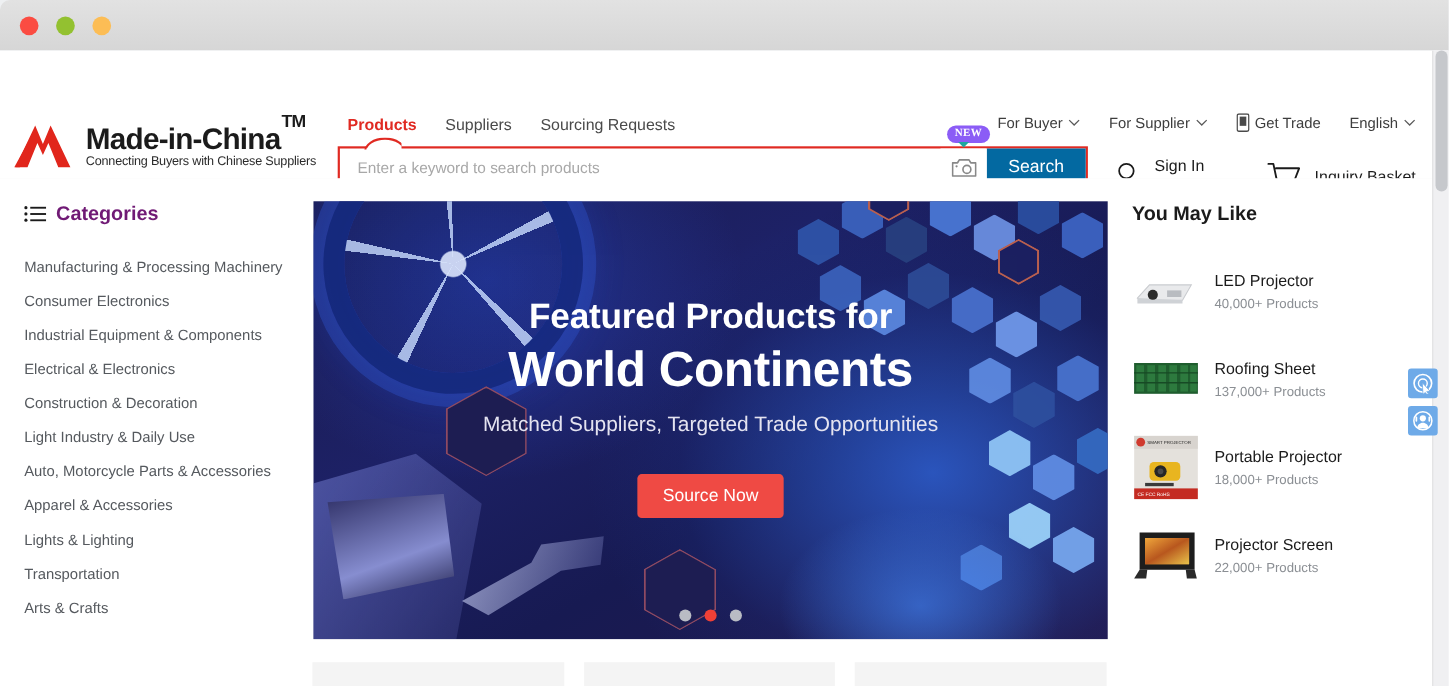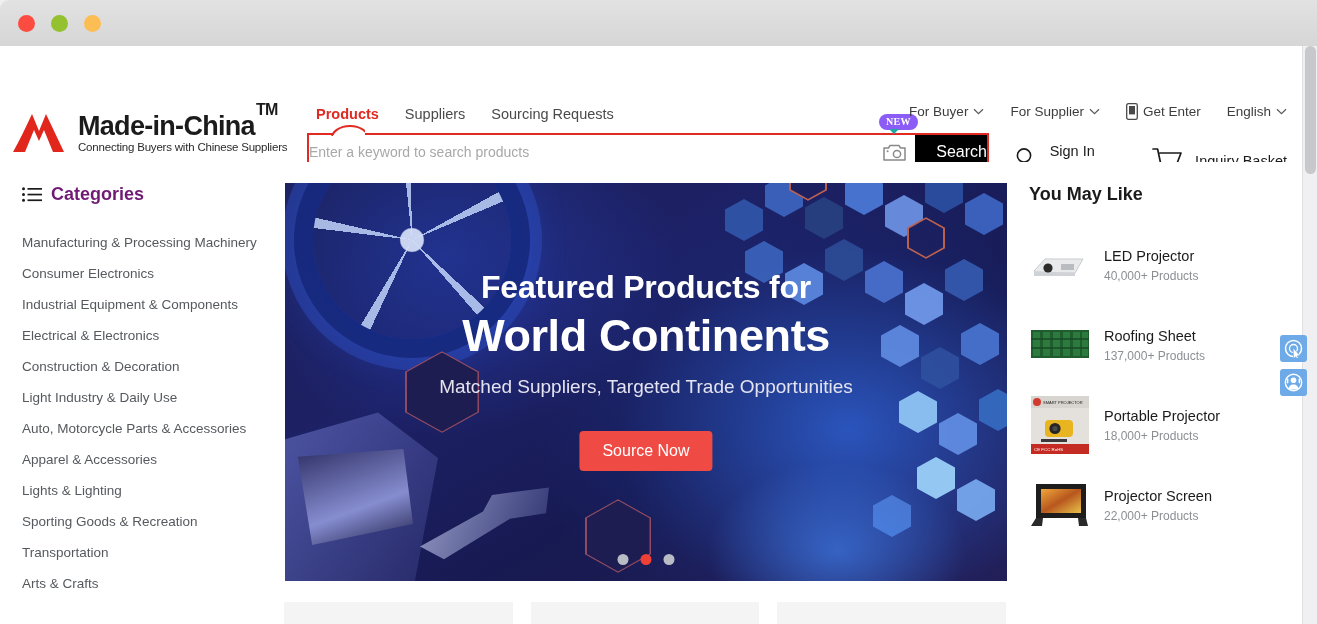--- a/index.html
+++ b/index.html
@@ -78,42 +78,42 @@
     content: ""; position: absolute; left: 0; top: 0;
     width: 34px; height: 22px; border: 2px solid #e02a22;
     border-radius: 50%; background: #fff;
   }
   .search-notch::after {
     content: ""; position: absolute; left: 2px; top: 10px;
     width: 30px; height: 6px; background: #fff;
   }
   .search-input {
     flex: 1; border: none; outline: none; font-size: 14px;
-    color: #ef4444; padding: 0 0; background: transparent;
+    color: #ef4444; padding: 0 16px; background: transparent;
     font-family: "Liberation Sans", sans-serif;
   }
   .search-input::placeholder { color: #a8a8a8; }
   .cam-btn {
     width: 42px; display: flex; align-items: center; justify-content: center;
     background: #fff; border: none; cursor: pointer; position: relative;
   }
   .new-badge {
     position: absolute; top: -21px; left: 6px;
     background: #8b5cf6; color: #fff; font-size: 10px; font-weight: bold;
     padding: 2px 7px 3px; border-radius: 9px; font-family: "Liberation Serif", serif;
     letter-spacing: 0.3px;
   }
   .new-badge::after {
     content: ""; position: absolute; bottom: -4px; left: 10px;
     border-left: 5px solid transparent; border-right: 5px solid transparent;
     border-top: 5px solid #1fa7a0;
   }
   .search-btn {
-    width: 72px; background: #000000; color: #fff; border: none;
-    font-size: 16px; cursor: pointer; font-family: "Liberation Sans", sans-serif; text-align: right;
+    width: 90px; background: #0369a1; color: #fff; border: none;
+    font-size: 16px; cursor: pointer; font-family: "Liberation Sans", sans-serif;
   }
 
   
   .util-nav {
     position: absolute; right: 8px; top: 57px;
     display: flex; align-items: center; gap: 26px;
   }
   .util-item {
     font-size: 13.5px; color: #3d3d3d; display: flex;
     align-items: center; gap: 5px; cursor: pointer; white-space: nowrap;
@@ -351,21 +351,21 @@
           <span>For Supplier</span>
           <svg class="chev" width="11" height="7" viewBox="0 0 11 7">
               <path d="M1 1.2L5.5 5.6 10 1.2" fill="none" stroke="#5a5a5a" stroke-width="1.2"></path>
             </svg>
         </div>
         <div class="util-item">
           <svg width="12" height="17" viewBox="0 0 12 17">
             <rect x="0.7" y="0.7" width="10.6" height="15.6" rx="1.6" fill="none" stroke="#4a4a4a" stroke-width="1.3"></rect>
             <rect x="3" y="3" width="6" height="8.4" fill="#4a4a4a"></rect>
           </svg>
-          <span>Get Enter</span>
+          <span>Get Trade</span>
         </div>
         <div class="util-item">
           <span>English</span>
           <svg class="chev" width="11" height="7" viewBox="0 0 11 7">
               <path d="M1 1.2L5.5 5.6 10 1.2" fill="none" stroke="#5a5a5a" stroke-width="1.2"></path>
             </svg>
         </div>
       </div>
 
       <div class="account-row">
@@ -410,21 +410,20 @@
       <div class="cat-list">
         <div class="cat-item">Manufacturing &amp; Processing Machinery</div>
         <div class="cat-item">Consumer Electronics</div>
         <div class="cat-item">Industrial Equipment &amp; Components</div>
         <div class="cat-item">Electrical &amp; Electronics</div>
         <div class="cat-item">Construction &amp; Decoration</div>
         <div class="cat-item">Light Industry &amp; Daily Use</div>
         <div class="cat-item">Auto, Motorcycle Parts &amp; Accessories</div>
         <div class="cat-item">Apparel &amp; Accessories</div>
         <div class="cat-item">Lights &amp; Lighting</div>
-        <div class="cat-item">Sporting Goods &amp; Recreation</div>
         <div class="cat-item">Transportation</div>
         <div class="cat-item">Arts &amp; Crafts</div>
       </div>
     </div>
 
     <div class="hero-col content-z">
       <div class="hero">
         <div class="wheel"></div>
         <div class="machine"></div>
         <div class="machine2"></div>

